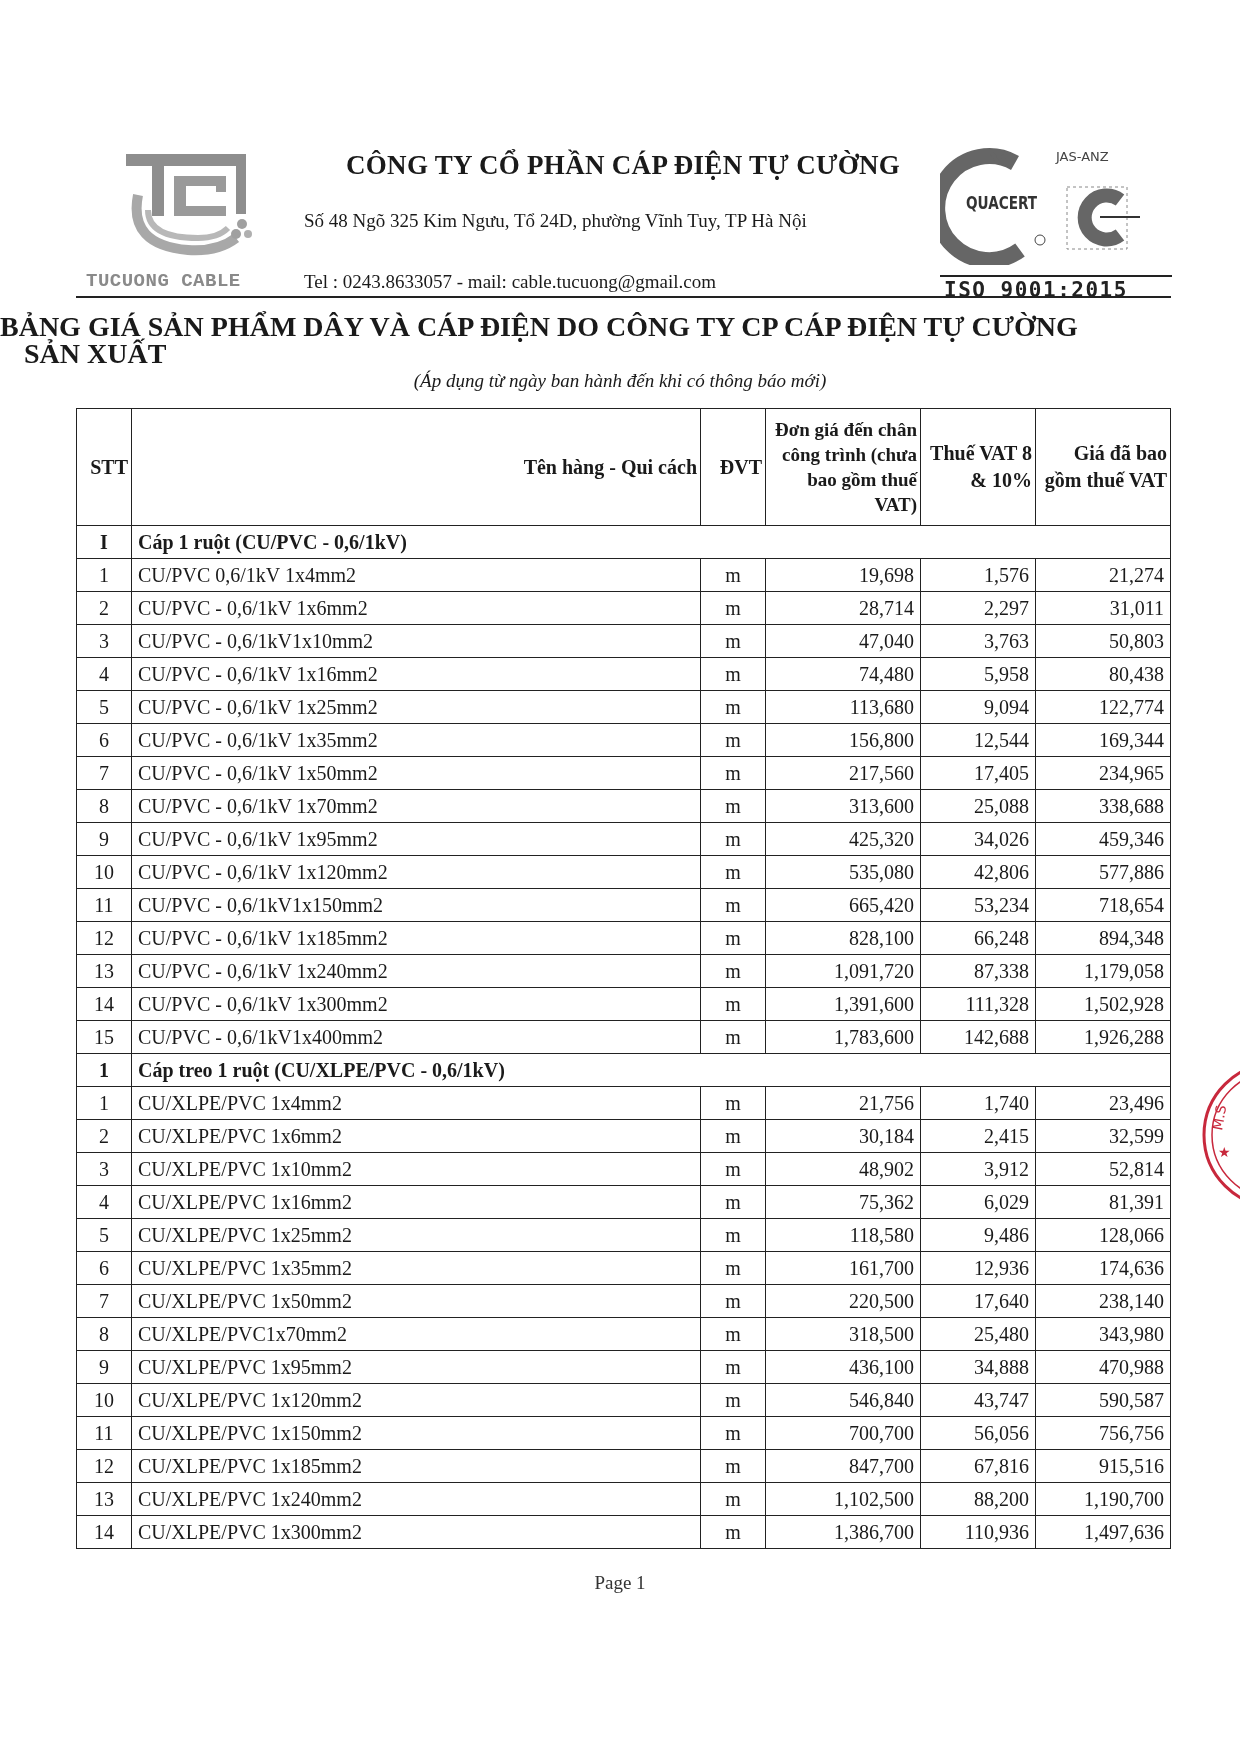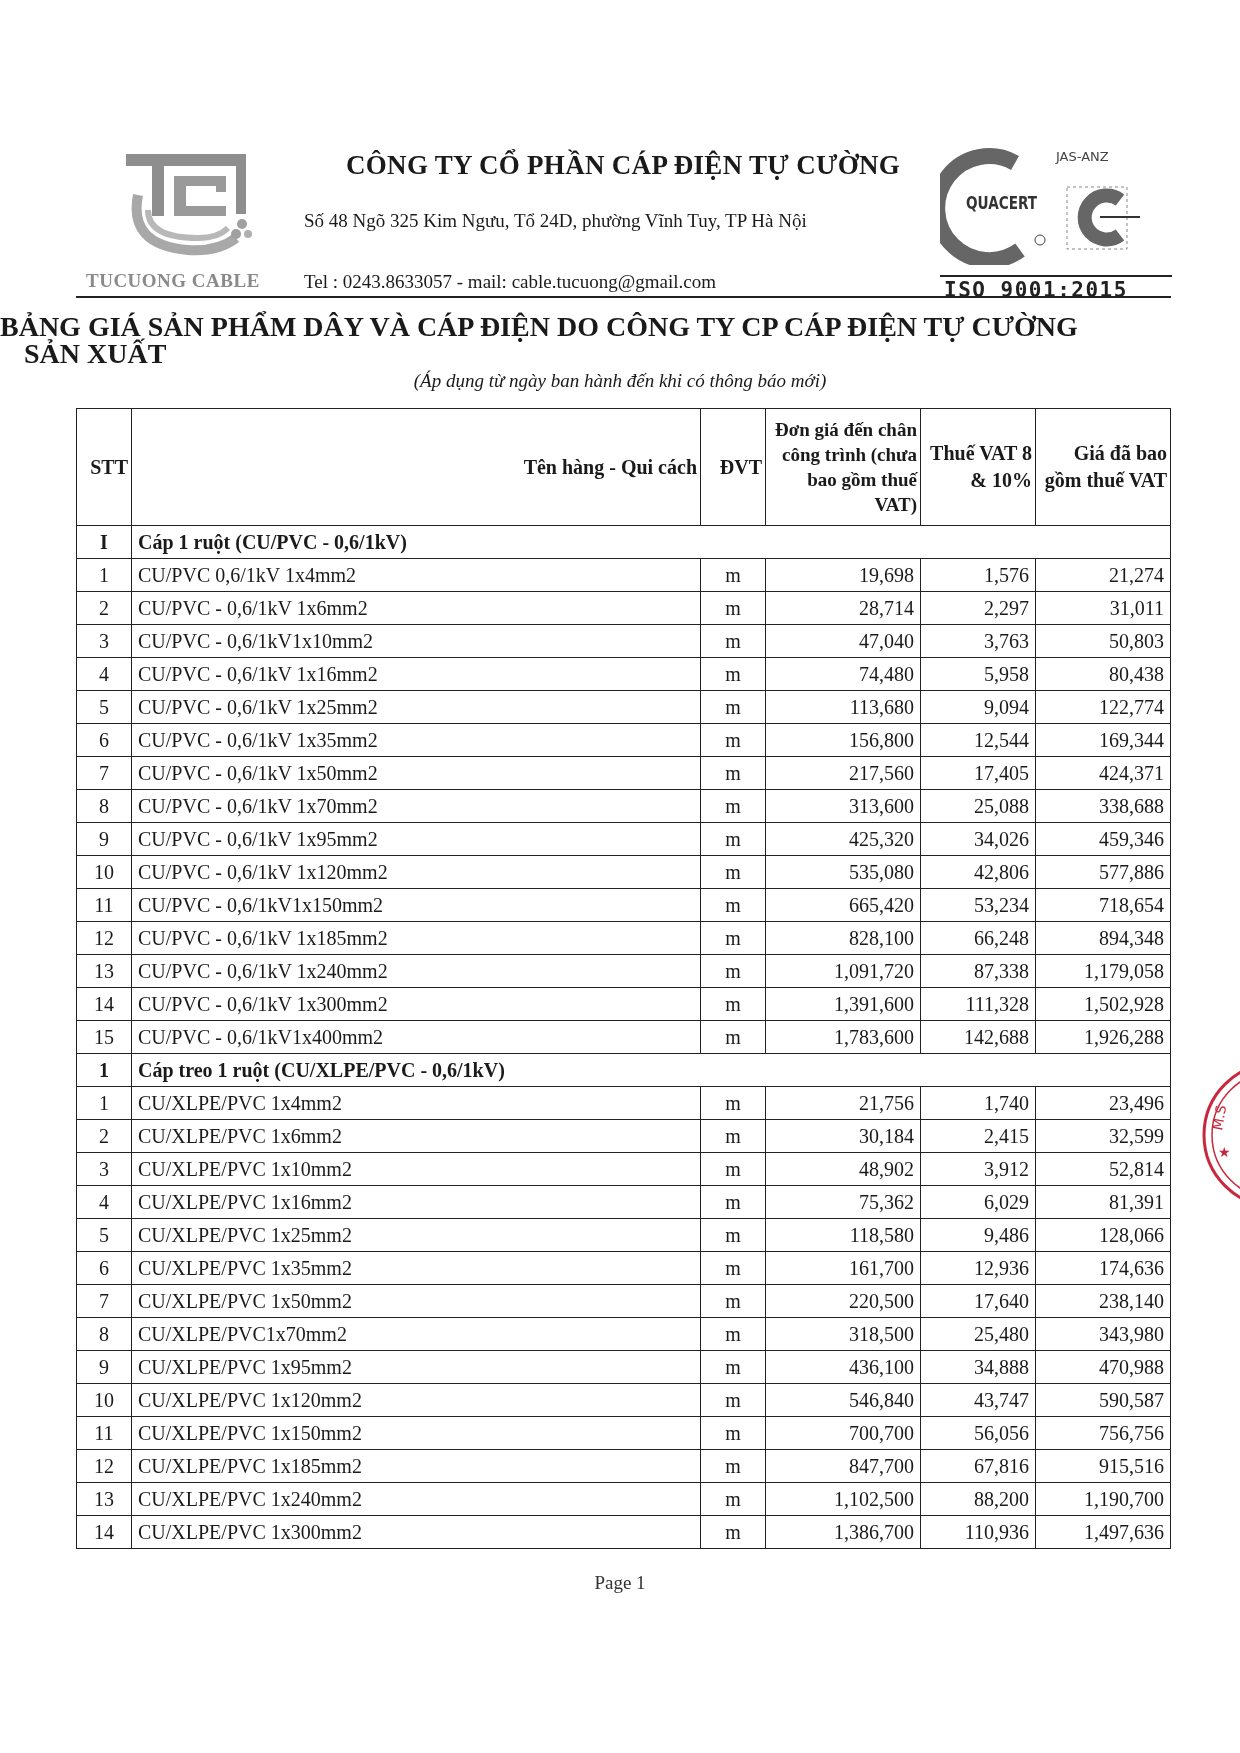--- a/index.html
+++ b/index.html
@@ -4,21 +4,21 @@
   <style>
     html, body { margin: 0; padding: 0; }
     body {
       width: 1240px; height: 1753px; background: #ffffff; position: relative;
       font-family: "Liberation Serif", "DejaVu Serif", serif; color: #1a1a1a; overflow: hidden;
     }
     .page { position: absolute; left: 0; top: 0; width: 1240px; height: 1753px; }
 
     
     .logo { position: absolute; left: 118px; top: 150px; width: 140px; height: 110px; }
-    .logo-text { position: absolute; left: 86px; top: 270px; font-family: Liberation Serif, serif;
+    .logo-text { position: absolute; left: 86px; top: 270px; font-family: Liberation Mono, monospace;
       font-size: 19px; color: #8a8a8a; letter-spacing: 0.5px; font-weight: bold; }
     .company-name { position: absolute; left: 346px; top: 150px; font-size: 27px; font-weight: bold; letter-spacing: 0.3px; }
     .address { position: absolute; left: 304px; top: 210px; font-size: 19px; }
     .contact { position: absolute; left: 304px; top: 271px; font-size: 19px; }
     .header-rule { position: absolute; left: 76px; top: 296px; width: 1095px; height: 0; border-top: 2px solid #222; }
 
     .cert { position: absolute; left: 940px; top: 145px; width: 235px; height: 120px; }
     .cert-jas { position: absolute; left: 1056px; top: 149px; font-family: "DejaVu Sans", sans-serif; font-size: 13px; color: #444; }
     .cert-quacert { position: absolute; left: 966px; top: 193px; font-family: "DejaVu Sans", sans-serif; font-size: 17px; font-weight: bold; color: #333;
       transform: scaleX(0.8); transform-origin: left; }
@@ -168,21 +168,21 @@
           <td class="num">156,800</td>
           <td class="num">12,544</td>
           <td class="num">169,344</td>
         </tr>
         <tr>
           <td class="stt">7</td>
           <td>CU/PVC - 0,6/1kV 1x50mm2</td>
           <td class="unit">m</td>
           <td class="num">217,560</td>
           <td class="num">17,405</td>
-          <td class="num">424,371</td>
+          <td class="num">234,965</td>
         </tr>
         <tr>
           <td class="stt">8</td>
           <td>CU/PVC - 0,6/1kV 1x70mm2</td>
           <td class="unit">m</td>
           <td class="num">313,600</td>
           <td class="num">25,088</td>
           <td class="num">338,688</td>
         </tr>
         <tr>

